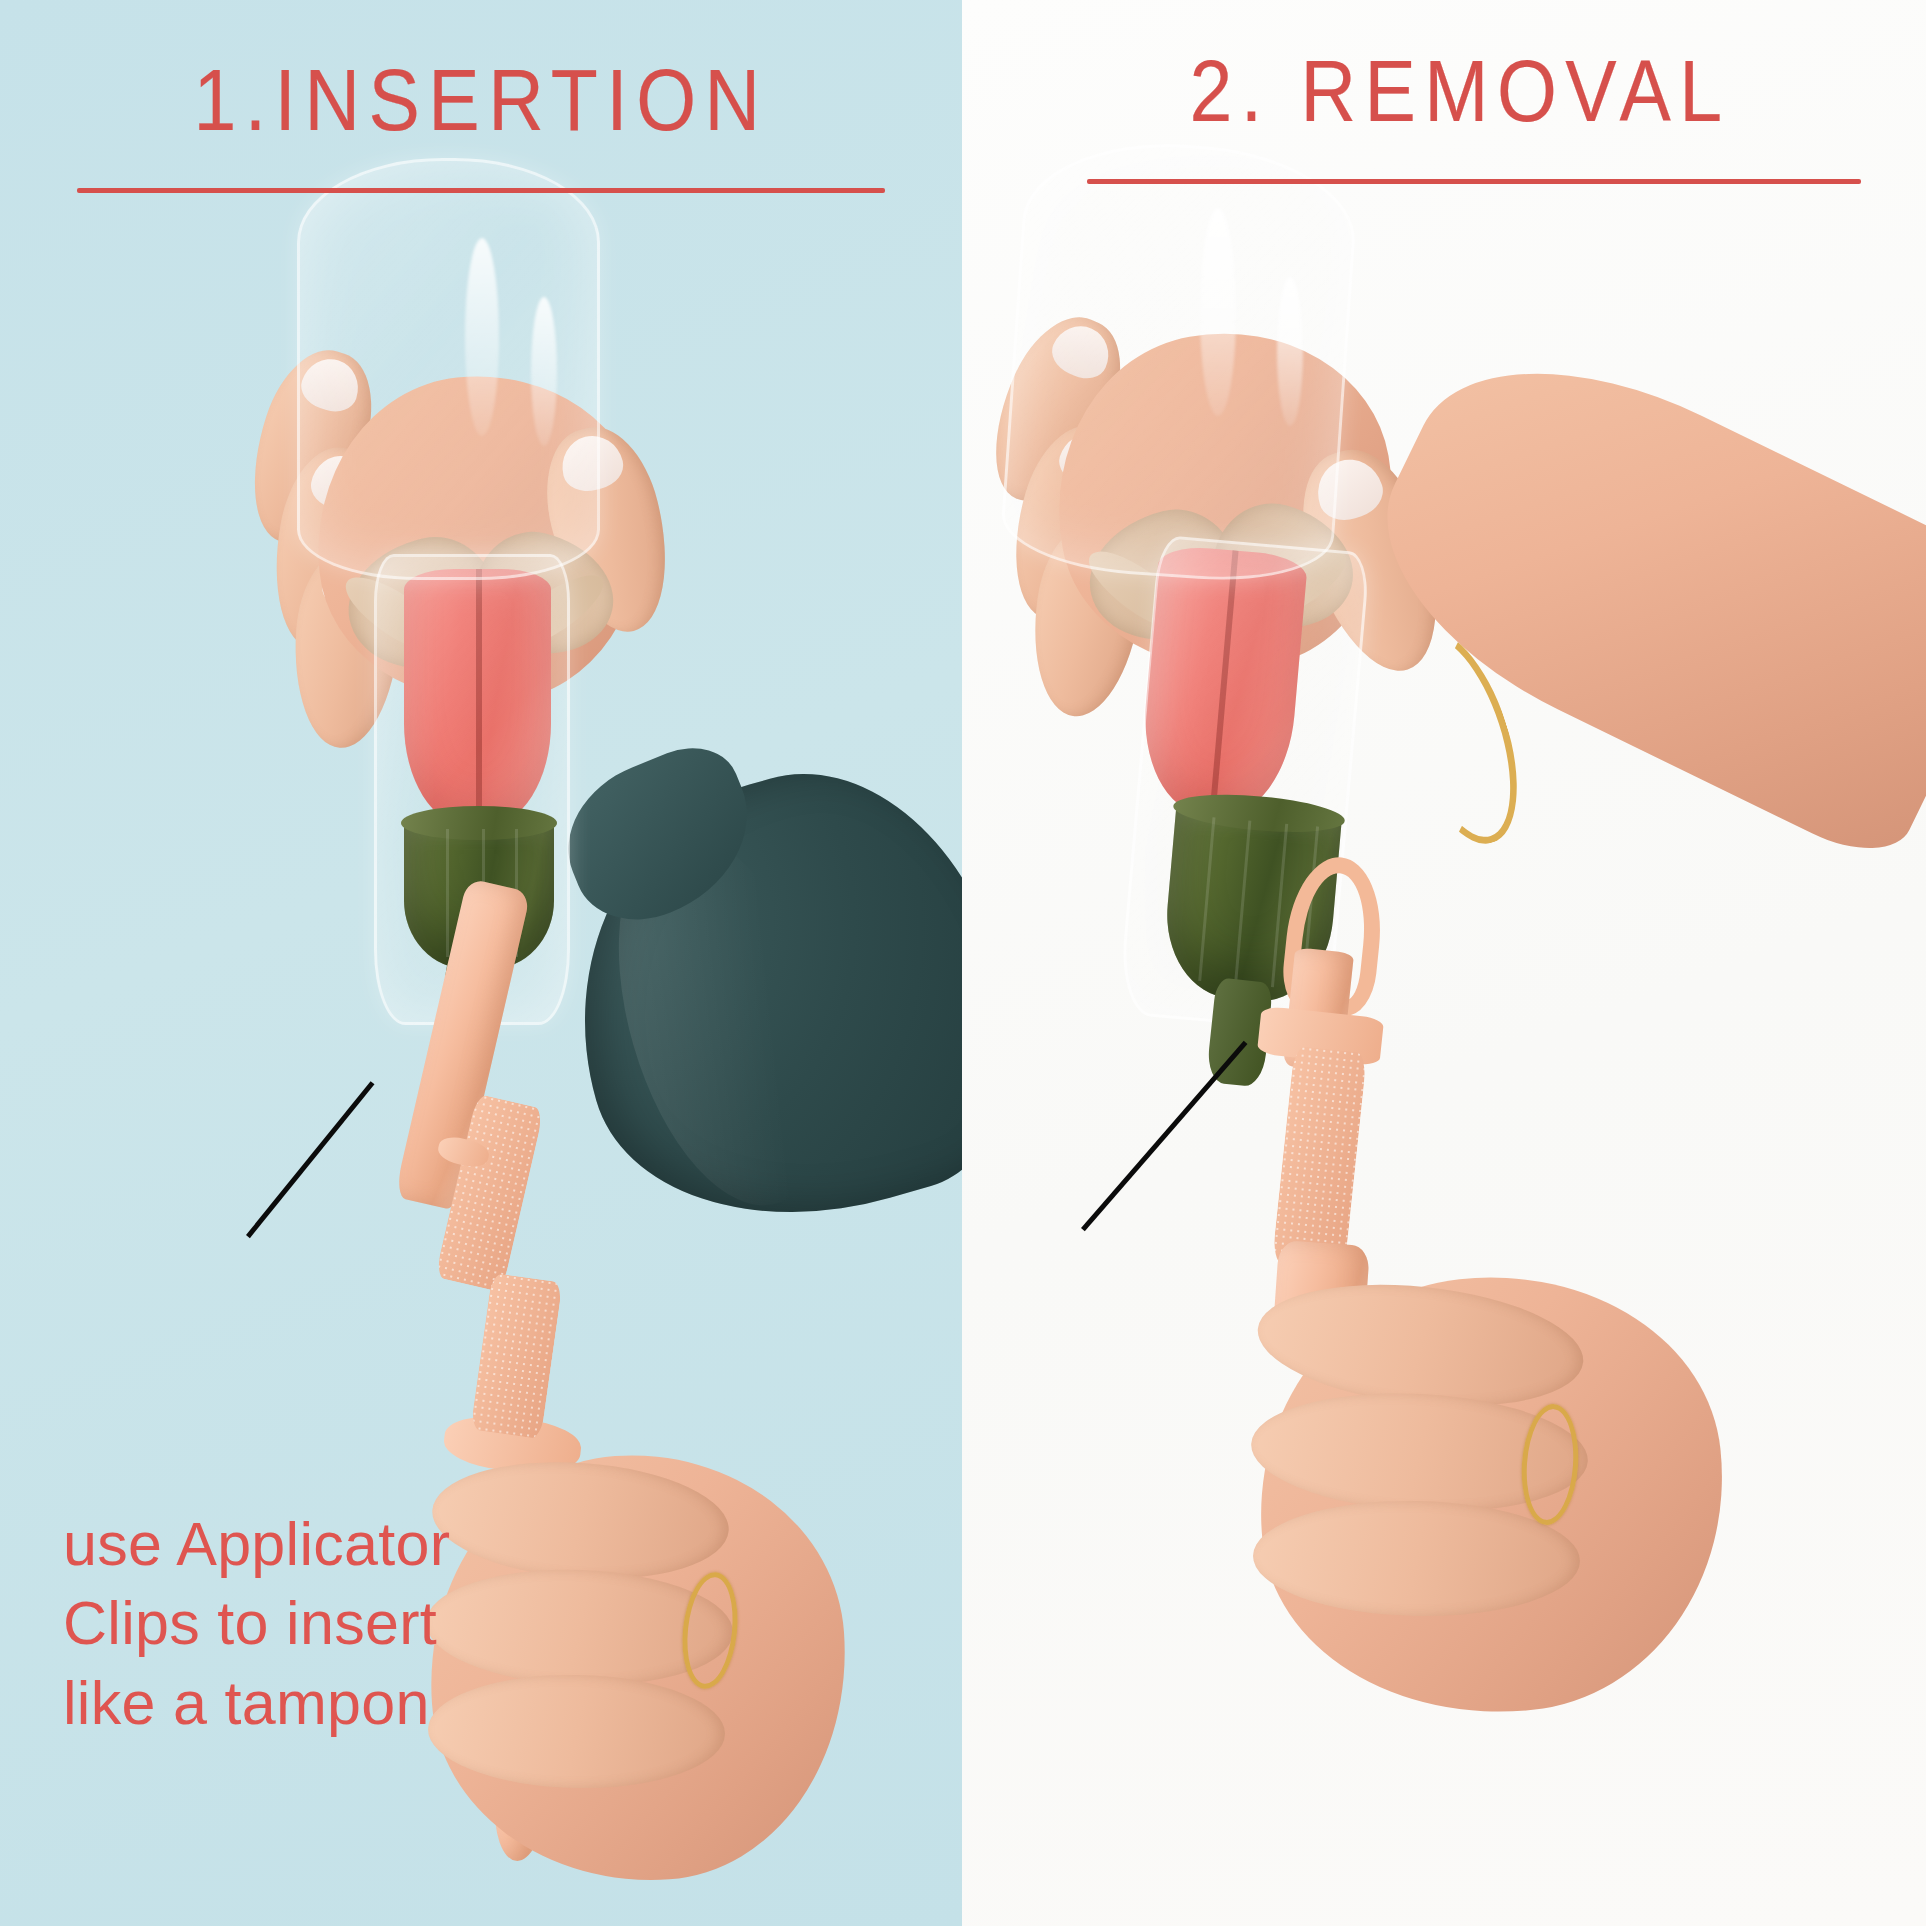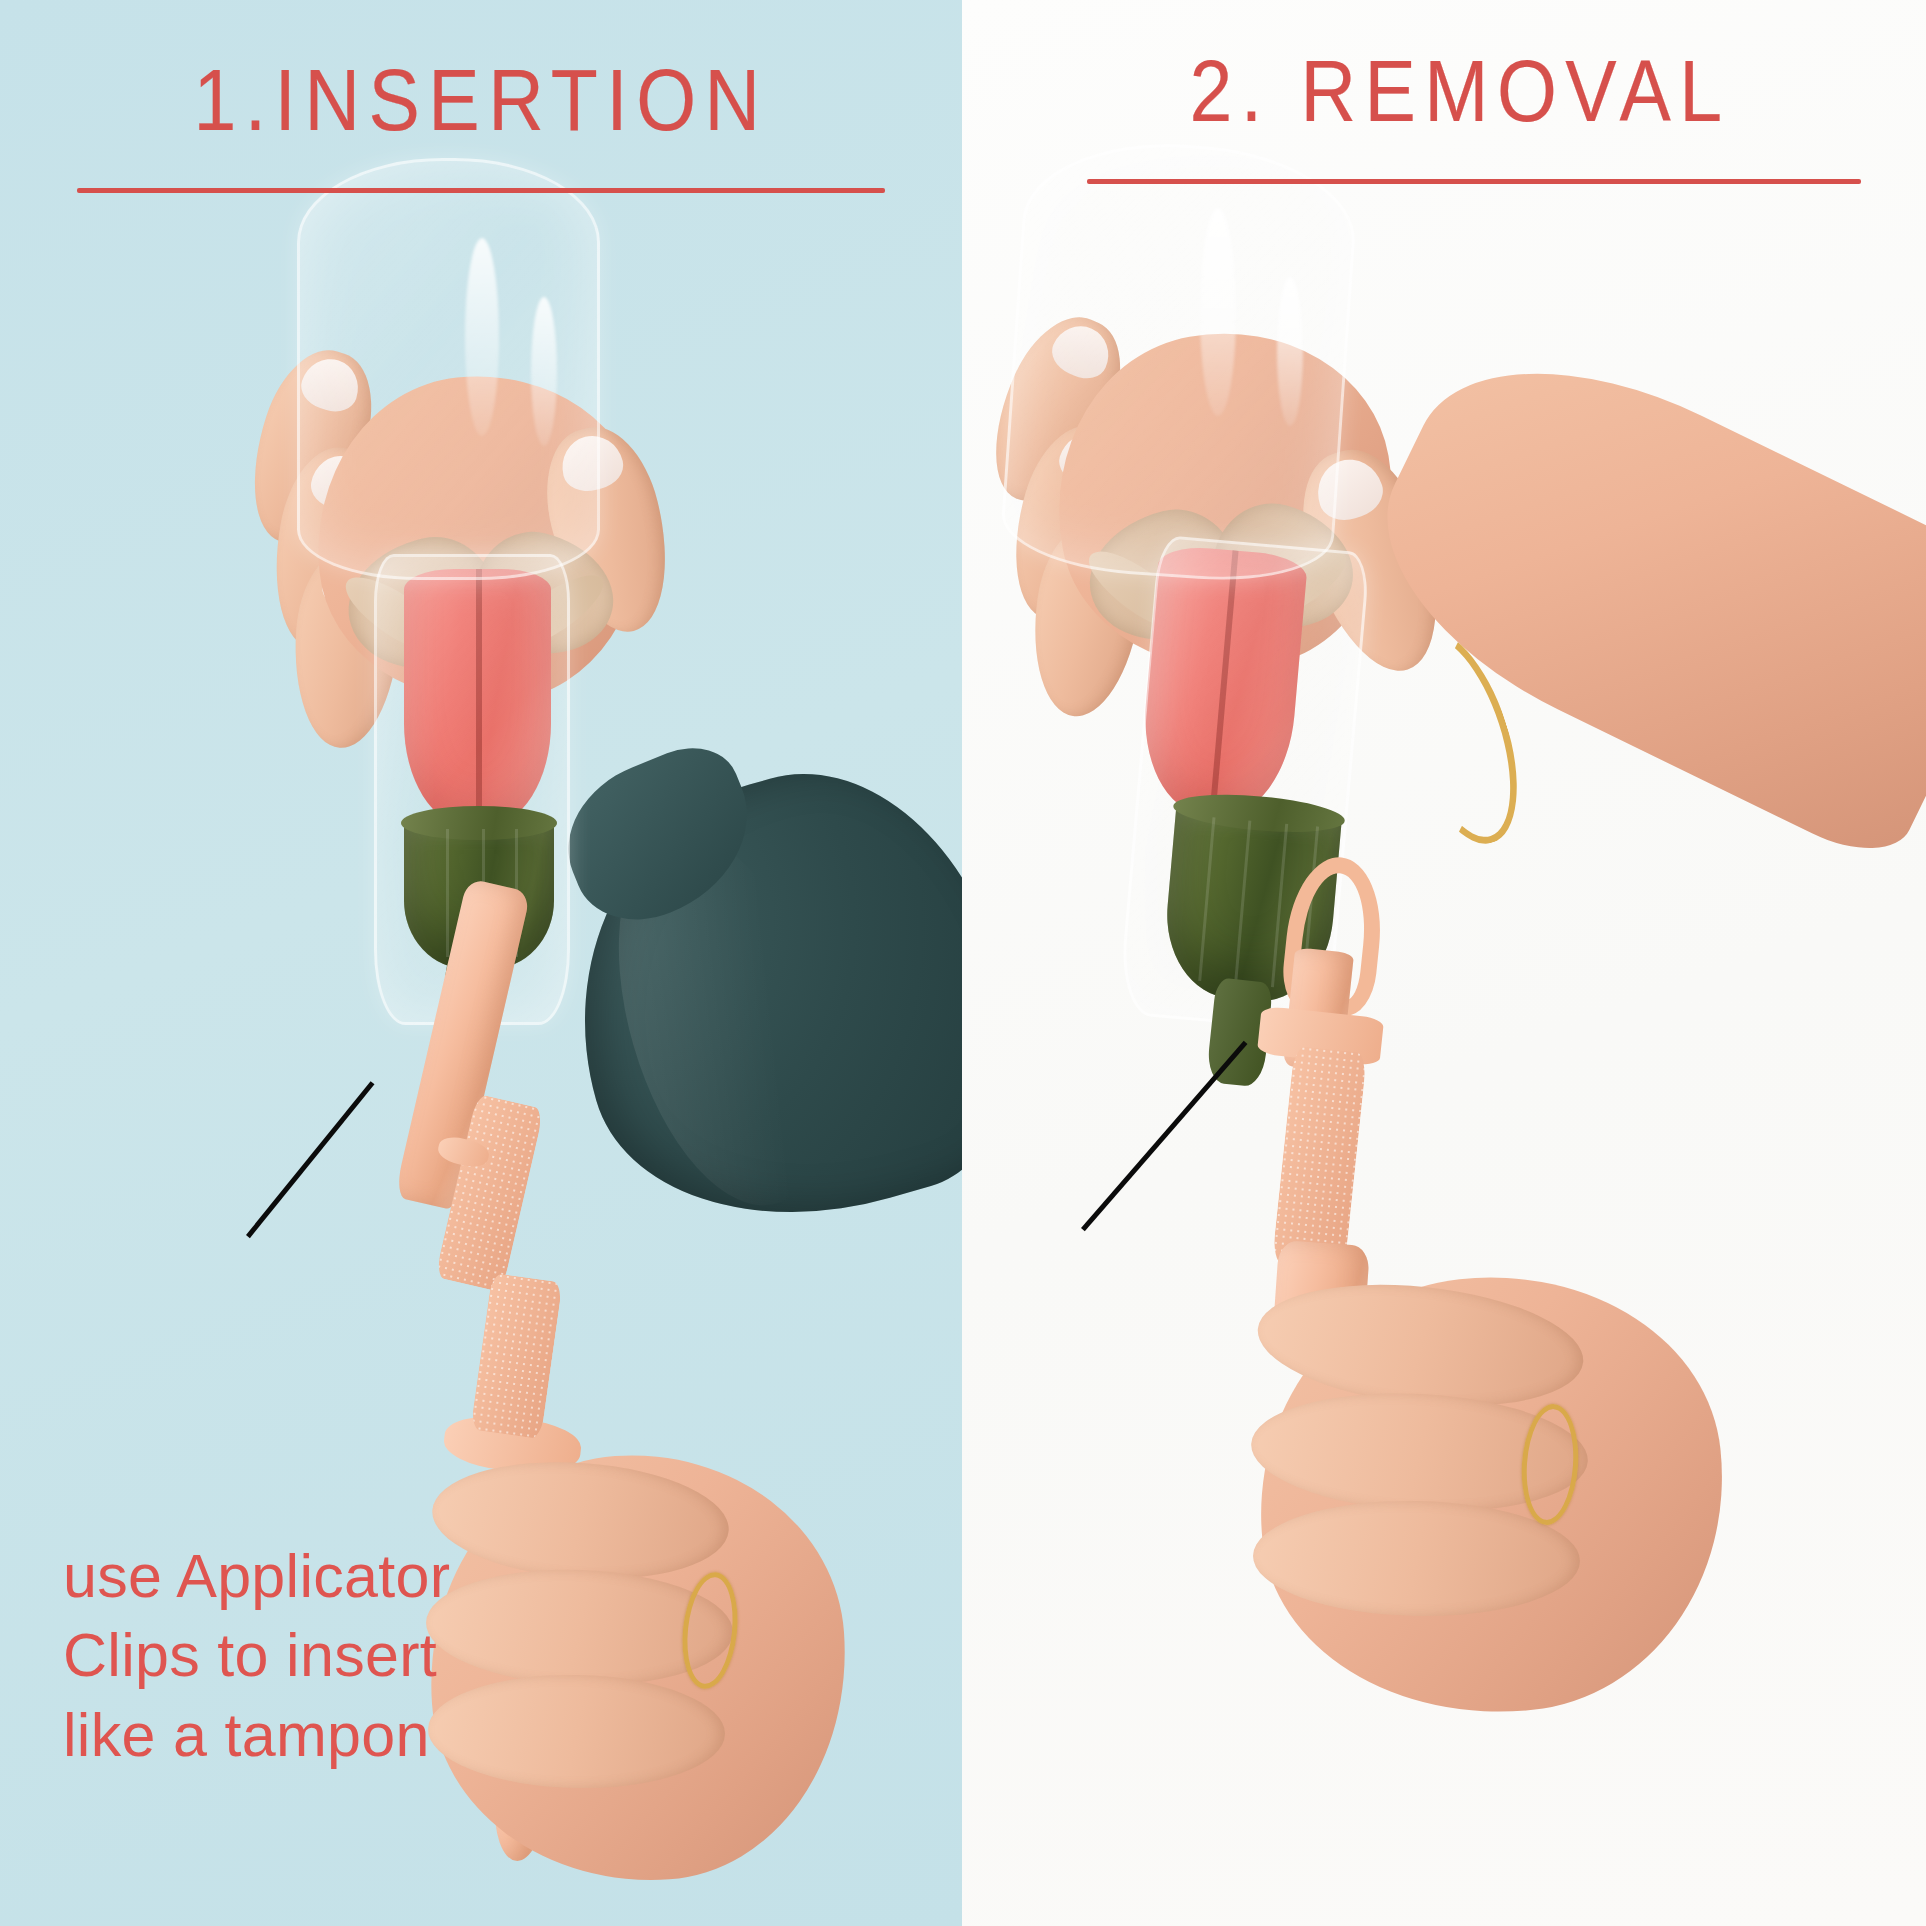--- a/index.html
+++ b/index.html
@@ -27,21 +27,21 @@
   .head-left .rule{margin:54px 77px 0 77px;}
   .head-right{top:48px;margin-left:16px;}
   .head-right .title{font-size:77px;}
   .head-right .rule{margin:54px 81px 0 109px;}
 
   
   .caption{
     position:absolute;color:#df5550;font-size:61px;line-height:1.30;
     font-weight:400;letter-spacing:.005em;white-space:pre-line;
   }
-  .caption-left{left:63px;top:1537px;}
+  .caption-left{left:63px;top:1505px;}
 
   
   .leader{position:absolute;background:#0b0b0b;transform-origin:0 0;}
   .leader-left{left:246px;top:1235px;width:198px;height:5px;transform:rotate(-51deg);}
 
   
   .sleeve{
     position:absolute;right:-40px;top:782px;width:426px;height:436px;
     background:radial-gradient(120% 130% at 18% 20%, #3c5b5c 0%, #2e4a4b 45%, #21393a 100%);
     border-radius:55% 40% 30% 60%/60% 55% 45% 40%;

